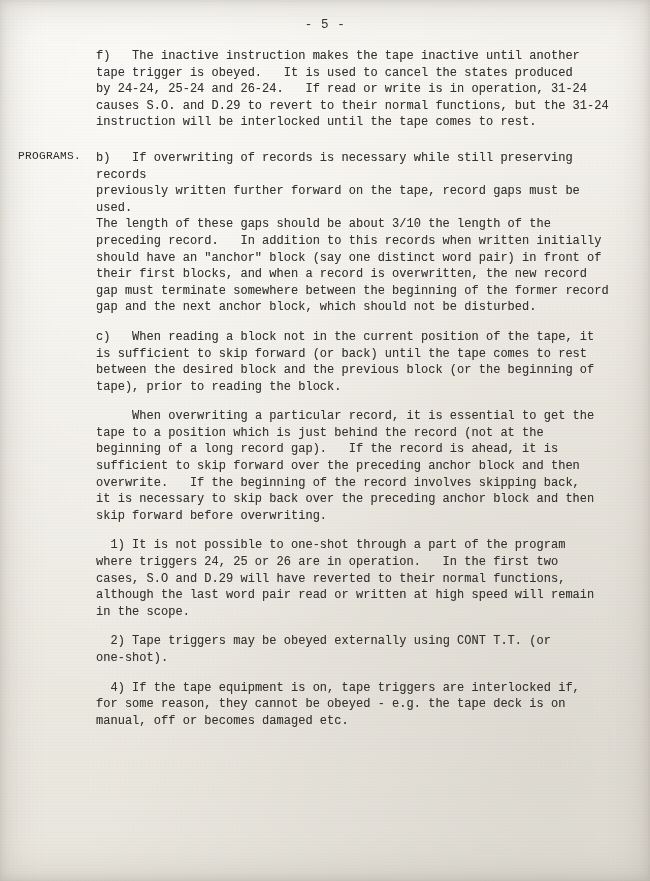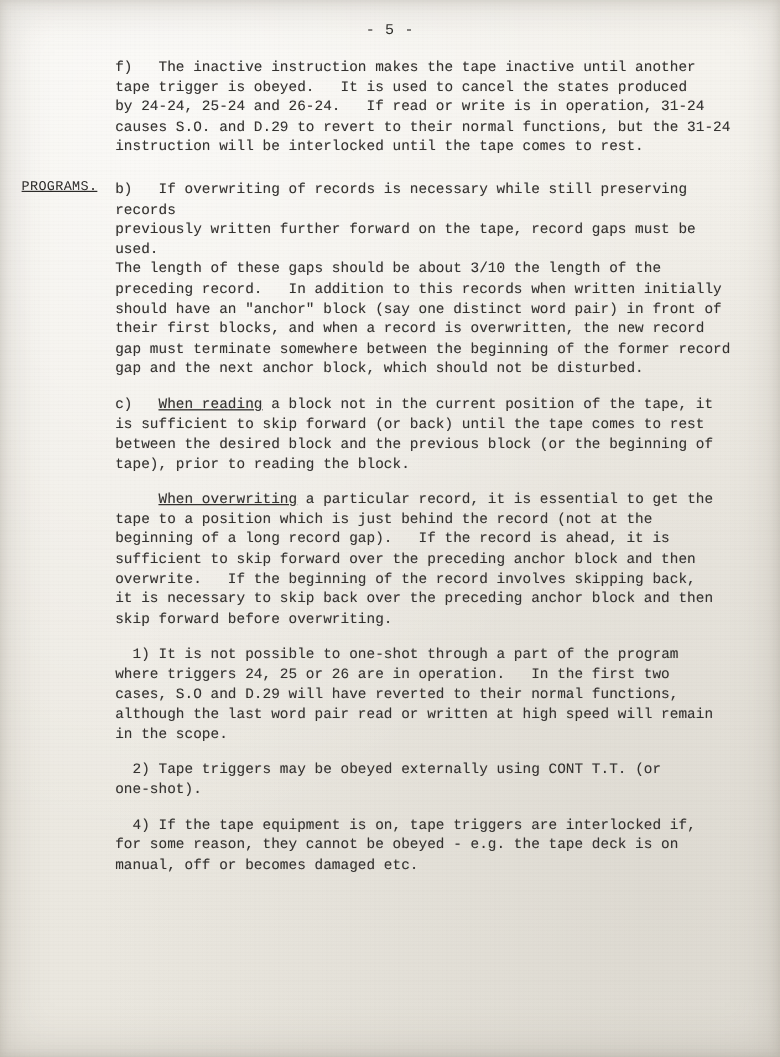--- a/index.html
+++ b/index.html
@@ -62,34 +62,32 @@
     padding-left: 96px;
     padding-right: 38px;
     margin-bottom: 0;
   }
   .label {
     position: absolute;
     left: 18px;
     top: 0;
     font-size: 11.2px;
     letter-spacing: 0.3px;
-    text-decoration: underline;
     color: #2b2a28;
   }
   p.para {
     margin: 0 0 13px 0;
     font-size: 12px;
     line-height: 16.6px;
     letter-spacing: 0.02px;
     white-space: pre-wrap;
     color: #343230;
     text-shadow: 0 0 0.6px rgba(60,58,54,0.35);
   }
   .u {
-    text-decoration: underline;
   }
   .spacer-6 { height: 6px; }
 </style>
 </head>
 <body>
 
 <div class="page">
   <div class="page-number">- 5 -</div>
 
   <div class="content">

